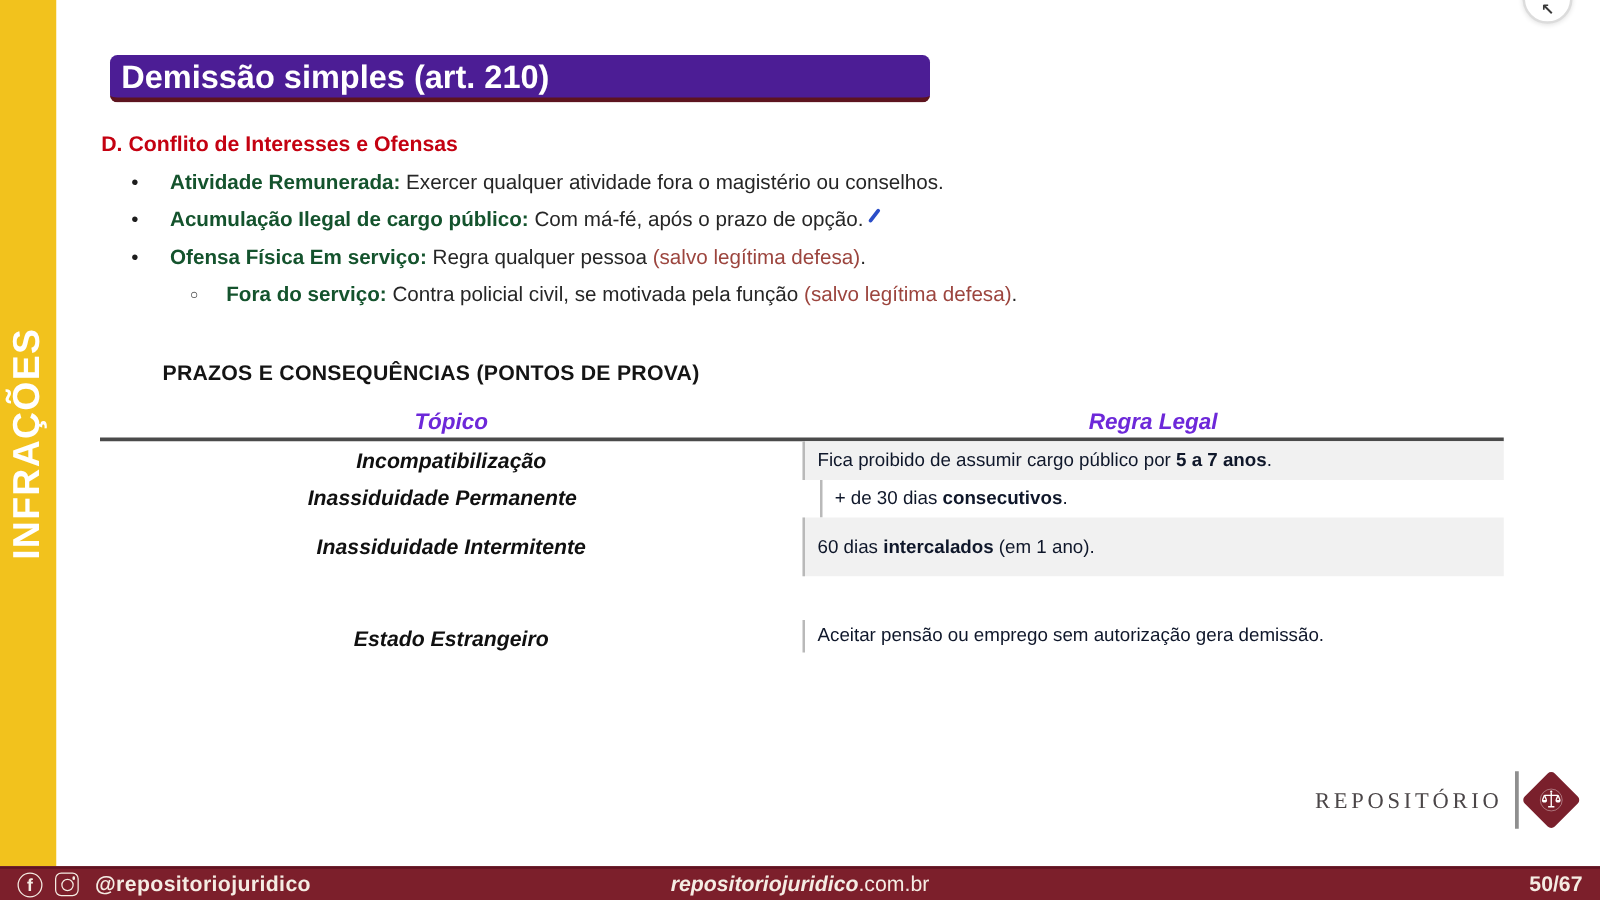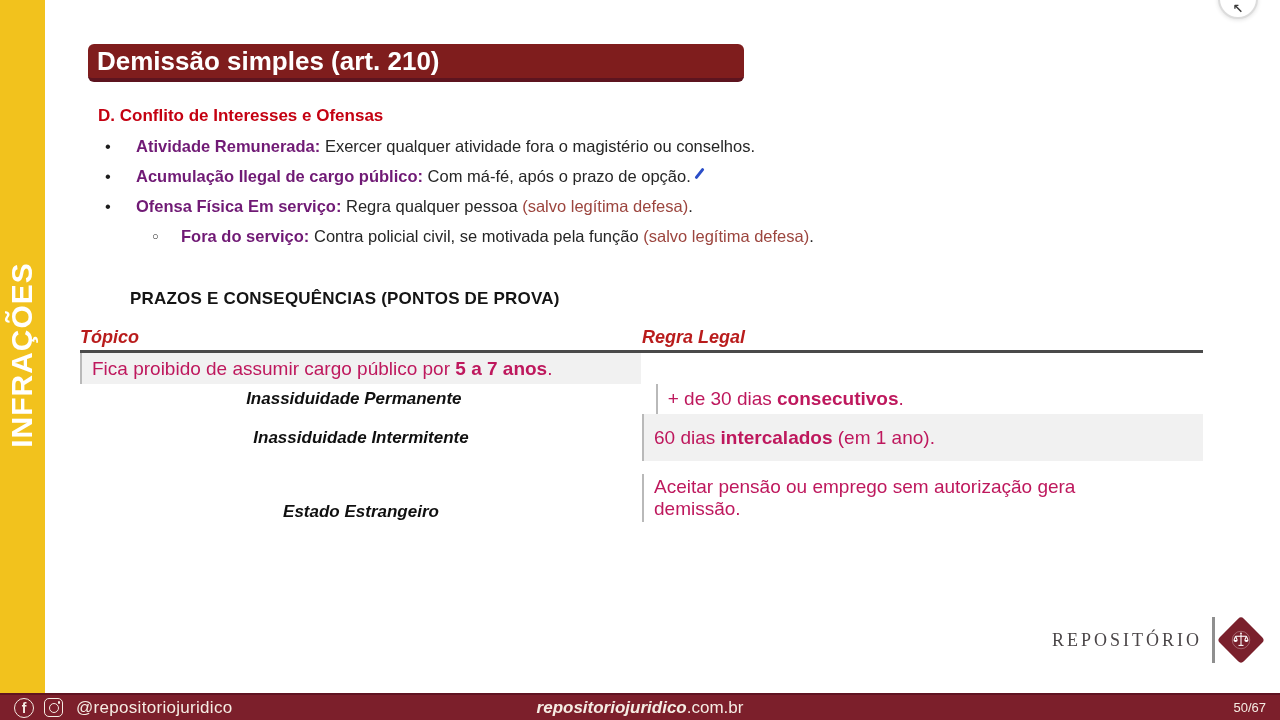--- a/index.html
+++ b/index.html
@@ -14,52 +14,52 @@
       color:#ffffff;font-weight:700;font-size:30px;letter-spacing:1px;}
 
   
   .popout{position:absolute;left:1218px;top:-21px;width:36px;height:36px;border-radius:50%;
       background:#ffffff;border:2px solid #dcdcdc;box-shadow:0 1px 4px rgba(0,0,0,.12);}
   .popout .arrow{position:absolute;bottom:1px;left:50%;transform:translateX(-50%);
       font-size:13px;color:#3a3a3a;font-weight:700;}
 
   
   .title-banner{position:absolute;left:88px;top:44px;width:656px;height:34px;
-      background:#7f1d1d;border-radius:6px;border-bottom:4px solid #5D141F;}
+      background:#4c1d95;border-radius:6px;border-bottom:4px solid #5D141F;}
   .title-banner .txt{display:block;padding-left:9px;color:#ffffff;font-weight:700;
       font-size:26px;line-height:34px;white-space:nowrap;}
 
-  .section-heading{position:absolute;left:98px;top:106px;font-size:17px;font-weight:700;color:#C40111;}
+  .section-heading{position:absolute;left:81px;top:106px;font-size:17px;font-weight:700;color:#C40111;}
 
   
   .bullets{position:absolute;left:98px;top:135px;width:1060px;font-size:16.5px;color:#262626;}
   .bullet{display:flex;line-height:22px;margin-bottom:8px;}
   .bullet .marker{flex:0 0 38px;box-sizing:border-box;padding-left:7px;color:#1d1d1d;}
   .bullet.sub{padding-left:45px;}
   .bullet.sub .marker{font-size:11px;line-height:22px;padding-left:9px;}
-  .bullet b{color:#701a75;}
+  .bullet b{color:#14532d;}
   .brick{color:#9C453E;}
   .pen-mark{display:inline-block;width:3px;height:13px;background:#2B4EC8;border-radius:1.5px;
       transform:rotate(38deg);margin-left:7px;margin-bottom:2px;}
 
   .prazos-heading{position:absolute;left:98px;top:289px;font-size:17px;font-weight:700;
       color:#141414;letter-spacing:.2px;margin-left:32px;}
 
   
   .table{position:absolute;left:80px;top:324px;width:1123px;}
   .thead{display:flex;height:26px;align-items:center;}
-  .th{font-style:italic;font-weight:700;color:#b91c1c;font-size:18px;}
+  .th{font-style:italic;font-weight:700;color:#6d28d9;font-size:18px;text-align:center;}
   .th.c1{width:562px;}
   .th.c2{width:561px;}
   .tbody{border-top:3px solid #4A4A4A;}
   .tr{display:flex;}
   .td-topic{width:562px;display:flex;align-items:center;justify-content:center;
       font-weight:700;font-style:italic;font-size:17px;color:#101010;}
   .td-rule{width:561px;box-sizing:border-box;border-left:2px solid #B9B9B9;
-      display:flex;align-items:center;padding:2px 10px;font-size:19px;color:#be185d;line-height:22px;}
+      display:flex;align-items:center;padding:2px 10px;font-size:15px;color:#0f172a;line-height:22px;}
   .tr.striped .td-rule{background:#F1F1F1;}
   .r1{height:31px;}.r2{height:30px;gap:28px;}.r3{height:47px;}.r4{height:61px;align-items:flex-end;}
   .narrow{max-width:470px;}
 
   
   .brand{position:absolute;top:617px;right:17px;display:flex;align-items:center;}
   .brand-text{text-align:right;color:#4B4648;font-family:"Liberation Serif","DejaVu Serif",serif;margin-left:28px;}
   .brand-line1{font-size:18px;letter-spacing:3px;line-height:20px;}
   .brand-line2{font-size:24px;letter-spacing:5px;line-height:26px;}
   .brand-bar{width:3px;height:46px;background:#8F8F8F;margin:0 9px 0 10px;}
@@ -73,24 +73,24 @@
       color:#F5ECE3;}
   .fb-icon{width:20px;height:20px;border:1.6px solid #F5ECE3;border-radius:50%;
       display:flex;align-items:center;justify-content:center;font-size:14px;font-weight:600;
       margin-left:14px;box-sizing:border-box;}
   .ig-icon{width:19px;height:19px;border:1.6px solid #F5ECE3;border-radius:5px;
       position:relative;margin-left:10px;box-sizing:border-box;}
   .ig-icon .lens{position:absolute;left:50%;top:50%;transform:translate(-50%,-50%);
       width:8px;height:8px;border:1.5px solid #F5ECE3;border-radius:50%;}
   .ig-icon .dot{position:absolute;right:2px;top:2px;width:2.5px;height:2.5px;
       background:#F5ECE3;border-radius:50%;}
-  .handle{margin-left:13px;font-size:17px;letter-spacing:.3px;}
+  .handle{margin-left:13px;font-size:17px;letter-spacing:.3px;font-weight:bold;}
   .url{position:absolute;left:50%;transform:translateX(-50%);font-size:17px;white-space:nowrap;}
   .url .bold{font-weight:700;font-style:italic;}
-  .page{position:absolute;right:14px;font-size:13px;}
+  .page{position:absolute;right:14px;font-size:17px;font-weight:bold;}
 </style>
 </head>
 <body>
 
 <div class="slide">
 
   <div class="sidebar">
     <span class="sidebar-label">INFRAÇÕES</span>
   </div>
 
@@ -125,20 +125,21 @@
 
   <div class="prazos-heading">PRAZOS E CONSEQUÊNCIAS (PONTOS DE PROVA)</div>
 
   <div class="table">
     <div class="thead">
       <div class="th c1">Tópico</div>
       <div class="th c2">Regra Legal</div>
     </div>
     <div class="tbody">
       <div class="tr striped r1">
+        <div class="td-topic">Incompatibilização</div>
         <div class="td-rule">
             <span><span>Fica proibido de assumir cargo público por </span><b>5 a 7 anos</b><span>.</span></span>
           </div>
       </div>
       <div class="tr r2">
         <div class="td-topic">Inassiduidade Permanente</div>
         <div class="td-rule">
             <span><span>+ de 30 dias </span><b>consecutivos</b><span>.</span></span>
           </div>
       </div>

